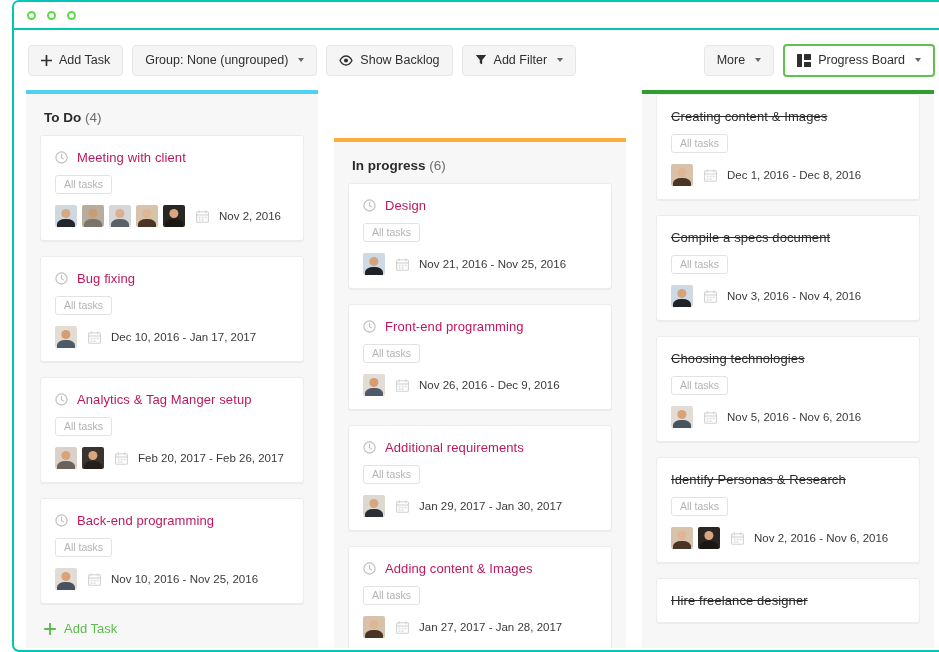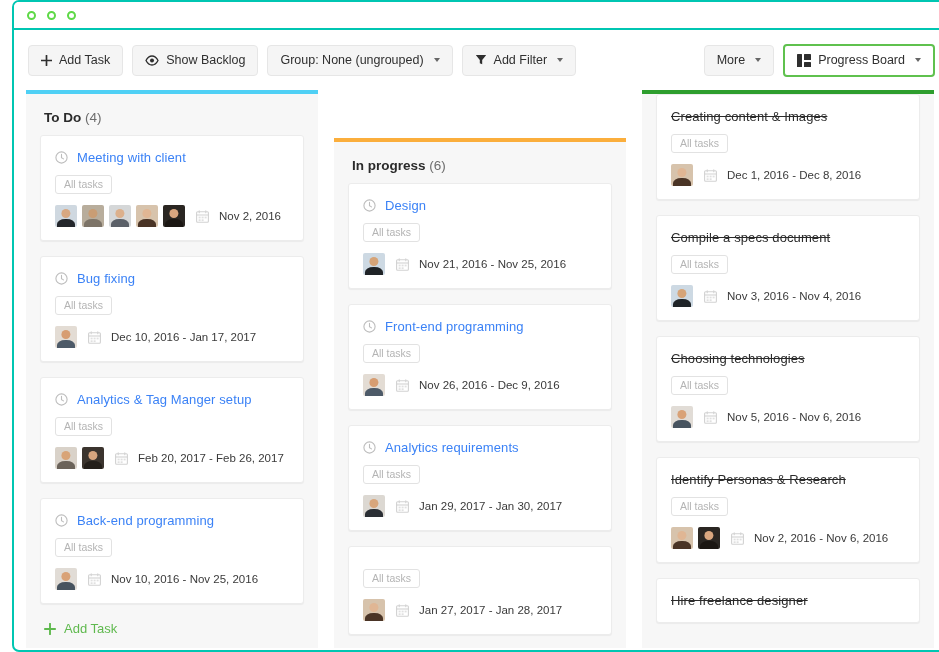--- a/index.html
+++ b/index.html
@@ -102,21 +102,21 @@
     box-shadow: 0 1px 1px rgba(0,0,0,0.05);
     padding: 13px 14px 13px 14px;
     margin-bottom: 15px;
   }
   .card-title-row {
     display: flex; align-items: center; gap: 9px;
     min-height: 17px;
   }
   .card-title {
     font-size: 13px;
-    color: #3b82f6;
+    color: #be185d;
     letter-spacing: 0.1px;
   }
   .done .card-title { text-decoration: line-through; color: #2b2b2b; }
   .tag {
     display: inline-block;
     margin-top: 9px;
     padding: 2px 8px 3px 8px;
     font-size: 10.5px;
     color: #b4b4b4;
     border: 1px solid #e2e2e2;
@@ -179,32 +179,32 @@
     <div class="tbtn">
       <span class="ico">
         <svg width="11" height="11" viewBox="0 0 11 11">
             <path d="M5.5 0.6v9.8M0.6 5.5h9.8" stroke="#2f2f2f" stroke-width="1.7" stroke-linecap="round"></path>
           </svg>
       </span>
       <span>Add Task</span>
     </div>
 
     <div class="tbtn">
+      <span>Group: None (ungrouped)</span>
+      <span class="caret"></span>
+    </div>
+
+    <div class="tbtn">
       <span class="ico">
         <svg width="14" height="11" viewBox="0 0 14 11">
           <path d="M7 1C3.3 1 1 5.5 1 5.5S3.3 10 7 10s6-4.5 6-4.5S10.7 1 7 1z" fill="none" stroke="#2f2f2f" stroke-width="1.3"></path>
           <circle cx="7" cy="5.5" r="2" fill="#2f2f2f"></circle>
         </svg>
       </span>
       <span>Show Backlog</span>
-    </div>
-
-    <div class="tbtn">
-      <span>Group: None (ungrouped)</span>
-      <span class="caret"></span>
     </div>
 
     <div class="tbtn">
       <span class="ico">
         <svg width="12" height="12" viewBox="0 0 12 12">
             <path d="M0.8 1h10.4L7.2 6v4.3L4.8 9.2V6z" fill="#2f2f2f"></path>
           </svg>
       </span>
       <span>Add Filter</span>
       <span class="caret"></span>
@@ -424,41 +424,49 @@
               </span>
               <span class="date">Nov 26, 2016 - Dec 9, 2016</span>
             </div></div>
           <div class="card"><div class="card-title-row">
               <span class="ico">
                 <svg width="13" height="13" viewBox="0 0 13 13">
                   <circle cx="6.5" cy="6.5" r="5.6" fill="none" stroke="#bdbdbd" stroke-width="1.1"></circle>
                   <path d="M6.5 3.4v3.3l2 1.2" fill="none" stroke="#bdbdbd" stroke-width="1.1" stroke-linecap="round"></path>
                 </svg>
               </span>
-              <span class="card-title">Analytics requirements</span>
+              <span class="card-title">Additional requirements</span>
             </div><span class="tag">All tasks</span><div class="card-foot">
               <span class="avatar" style="background: rgb(220, 216, 210);">
                 <span class="body" style="background: rgb(43, 47, 53);"></span>
                 <span class="head" style="background: rgb(216, 166, 124);"></span>
               </span>
               <span class="ico cal">
                 <svg width="13" height="13" viewBox="0 0 13 13">
                   <rect x="0.6" y="1.8" width="11.8" height="10.4" rx="1" fill="none" stroke="#d2d2d2" stroke-width="1.1"></rect>
                   <path d="M0.6 5h11.8" stroke="#d2d2d2" stroke-width="1.1"></path>
                   <path d="M3.2 0.8v2M9.8 0.8v2" stroke="#d2d2d2" stroke-width="1.1" stroke-linecap="round"></path>
                   <rect x="2.6" y="6.6" width="2" height="1.8" fill="#e0e0e0"></rect>
                   <rect x="5.6" y="6.6" width="2" height="1.8" fill="#e0e0e0"></rect>
                   <rect x="8.6" y="6.6" width="2" height="1.8" fill="#e0e0e0"></rect>
                   <rect x="2.6" y="9.3" width="2" height="1.8" fill="#e0e0e0"></rect>
                   <rect x="5.6" y="9.3" width="2" height="1.8" fill="#e0e0e0"></rect>
                 </svg>
               </span>
               <span class="date">Jan 29, 2017 - Jan 30, 2017</span>
             </div></div>
-          <div class="card"><span class="tag">All tasks</span><div class="card-foot">
+          <div class="card"><div class="card-title-row">
+              <span class="ico">
+                <svg width="13" height="13" viewBox="0 0 13 13">
+                  <circle cx="6.5" cy="6.5" r="5.6" fill="none" stroke="#bdbdbd" stroke-width="1.1"></circle>
+                  <path d="M6.5 3.4v3.3l2 1.2" fill="none" stroke="#bdbdbd" stroke-width="1.1" stroke-linecap="round"></path>
+                </svg>
+              </span>
+              <span class="card-title">Adding content &amp; Images</span>
+            </div><span class="tag">All tasks</span><div class="card-foot">
               <span class="avatar" style="background: rgb(215, 195, 172);">
                 <span class="body" style="background: rgb(74, 52, 38);"></span>
                 <span class="head" style="background: rgb(224, 182, 148);"></span>
               </span>
               <span class="ico cal">
                 <svg width="13" height="13" viewBox="0 0 13 13">
                   <rect x="0.6" y="1.8" width="11.8" height="10.4" rx="1" fill="none" stroke="#d2d2d2" stroke-width="1.1"></rect>
                   <path d="M0.6 5h11.8" stroke="#d2d2d2" stroke-width="1.1"></path>
                   <path d="M3.2 0.8v2M9.8 0.8v2" stroke="#d2d2d2" stroke-width="1.1" stroke-linecap="round"></path>
                   <rect x="2.6" y="6.6" width="2" height="1.8" fill="#e0e0e0"></rect>

